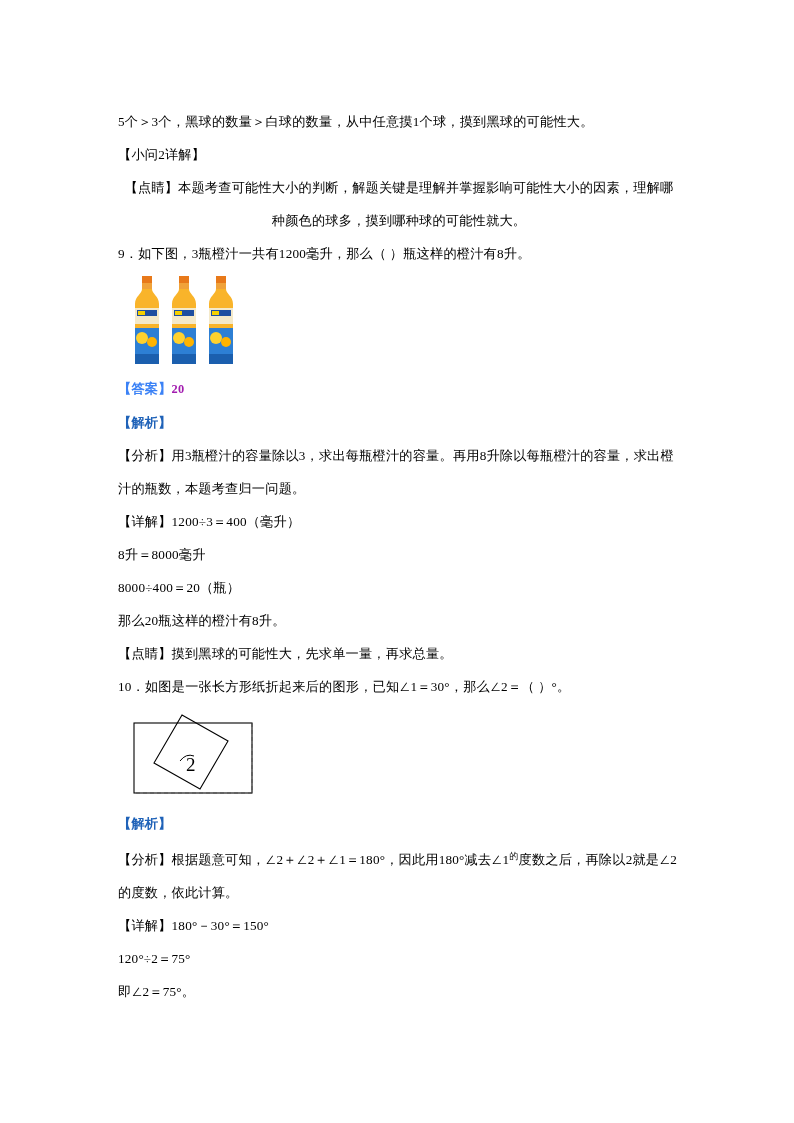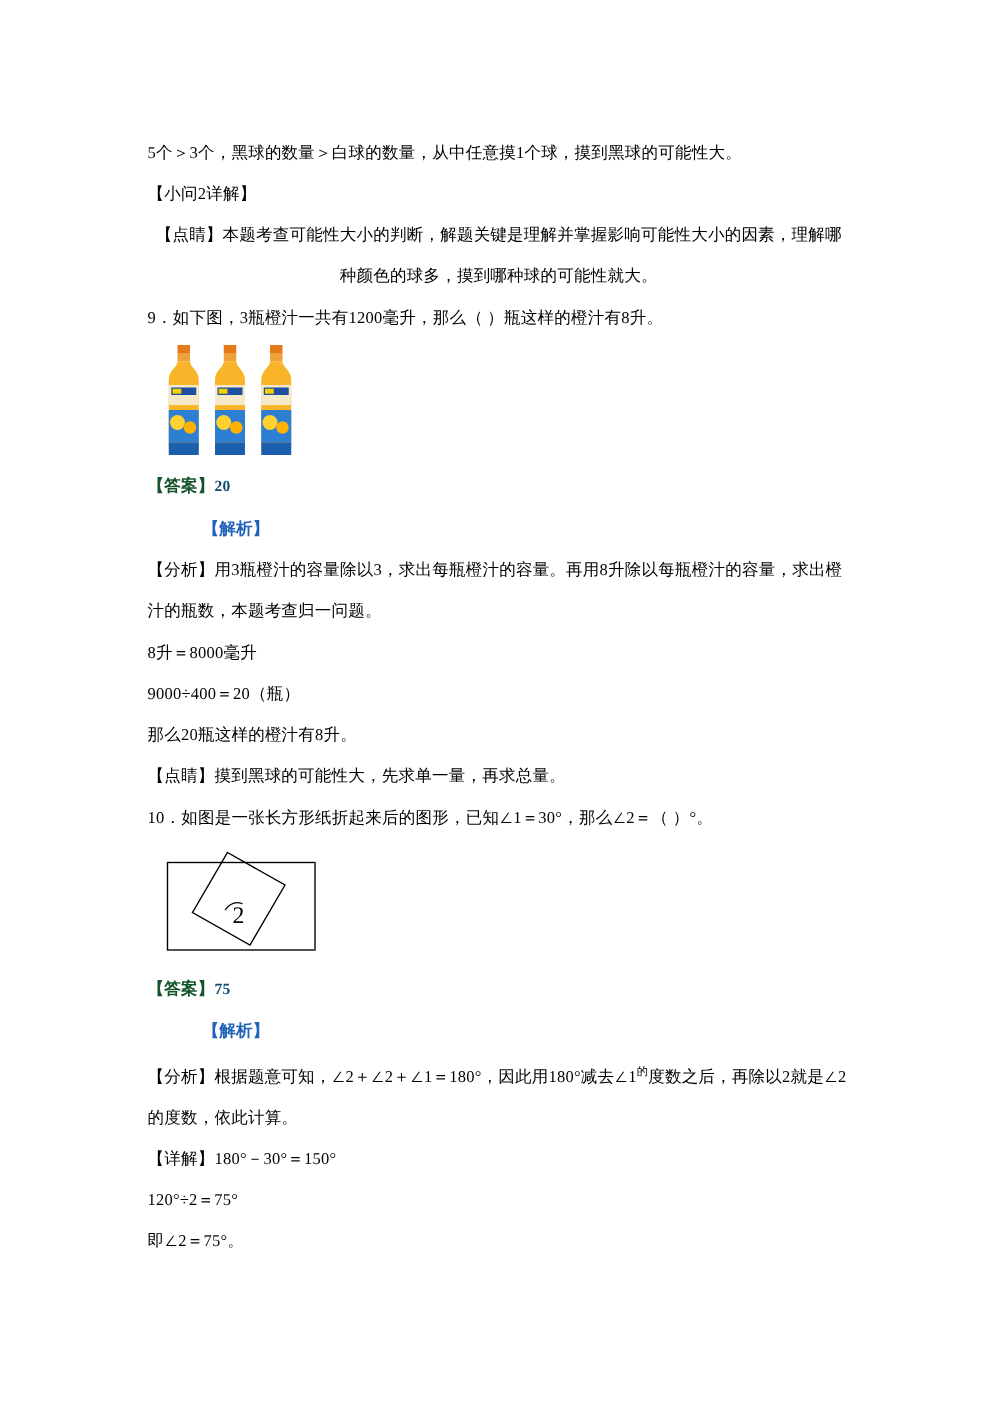--- a/index.html
+++ b/index.html
@@ -31,28 +31,27 @@
   }
   .line.wrap {
     white-space: normal;
   }
   .bold {
     font-weight: normal;
   }
   .blue {
     color: #1f62b8;
     font-weight: bold;
-    margin-left: 44px;
   }
   .tag-ans {
-    color: #14532d;
+    color: #3b82f6;
     font-weight: bold;
   }
   .ans-val {
-    color: #0c4a6e;
+    color: #a21caf;
     font-weight: bold;
     font-size: 12.4px;
   }
   .fig-bottles {
     margin: 6px 0 4px 4px;
     height: 92px;
     position: relative;
   }
   .bottle {
     position: absolute;
@@ -135,40 +134,38 @@
   <div class="line">
     <span class="tag-ans">【答案】</span><span class="ans-val">20</span>
   </div>
 
   <div class="line">
     <span class="blue">【解析】</span>
   </div>
 
   <div class="line wrap" style="width:562px;">【分析】用3瓶橙汁的容量除以3，求出每瓶橙汁的容量。再用8升除以每瓶橙汁的容量，求出橙汁的瓶数，本题考查归一问题。</div>
 
+  <div class="line">【详解】1200÷3＝400（毫升）</div>
   <div class="line">8升＝8000毫升</div>
-  <div class="line">9000÷400＝20（瓶）</div>
+  <div class="line">8000÷400＝20（瓶）</div>
   <div class="line">那么20瓶这样的橙汁有8升。</div>
   <div class="line">【点睛】摸到黑球的可能性大，先求单一量，再求总量。</div>
 
   <div class="line">10．如图是一张长方形纸折起来后的图形，已知∠1＝30°，那么∠2＝（          ）°。</div>
 
   <div class="fig-angle">
     <svg width="160" height="96" viewBox="0 0 160 96">
       <rect x="10" y="14" width="118" height="70" fill="none" stroke="#000000" stroke-width="1.1"></rect>
       <path d="M128 14 L128 84 L10 84" fill="none" stroke="#555555" stroke-width="1" stroke-dasharray="4,3"></path>
       <polygon points="58,6 104,32 76,80 30,54" fill="none" stroke="#000000" stroke-width="1.1"></polygon>
       <text x="62" y="62" font-family="Liberation Serif, serif" font-size="19" fill="#000000">2</text>
       <path d="M56 52 Q62 44 70 47" fill="none" stroke="#000000" stroke-width="1"></path>
     </svg>
   </div>
 
-  <div class="line">
-    <span class="tag-ans">【答案】</span><span class="ans-val">75</span>
-  </div>
 
   <div class="line">
     <span class="blue">【解析】</span>
   </div>
 
   <div class="line wrap" style="width:562px;">
     <span>【分析】根据题意可知，∠2＋∠2＋∠1＝180°，因此用180°减去∠1</span><span class="sup">的</span><span>度数之后，再除以2就是∠2的度数，依此计算。</span>
   </div>
 
   <div class="line">【详解】180°－30°＝150°</div>

